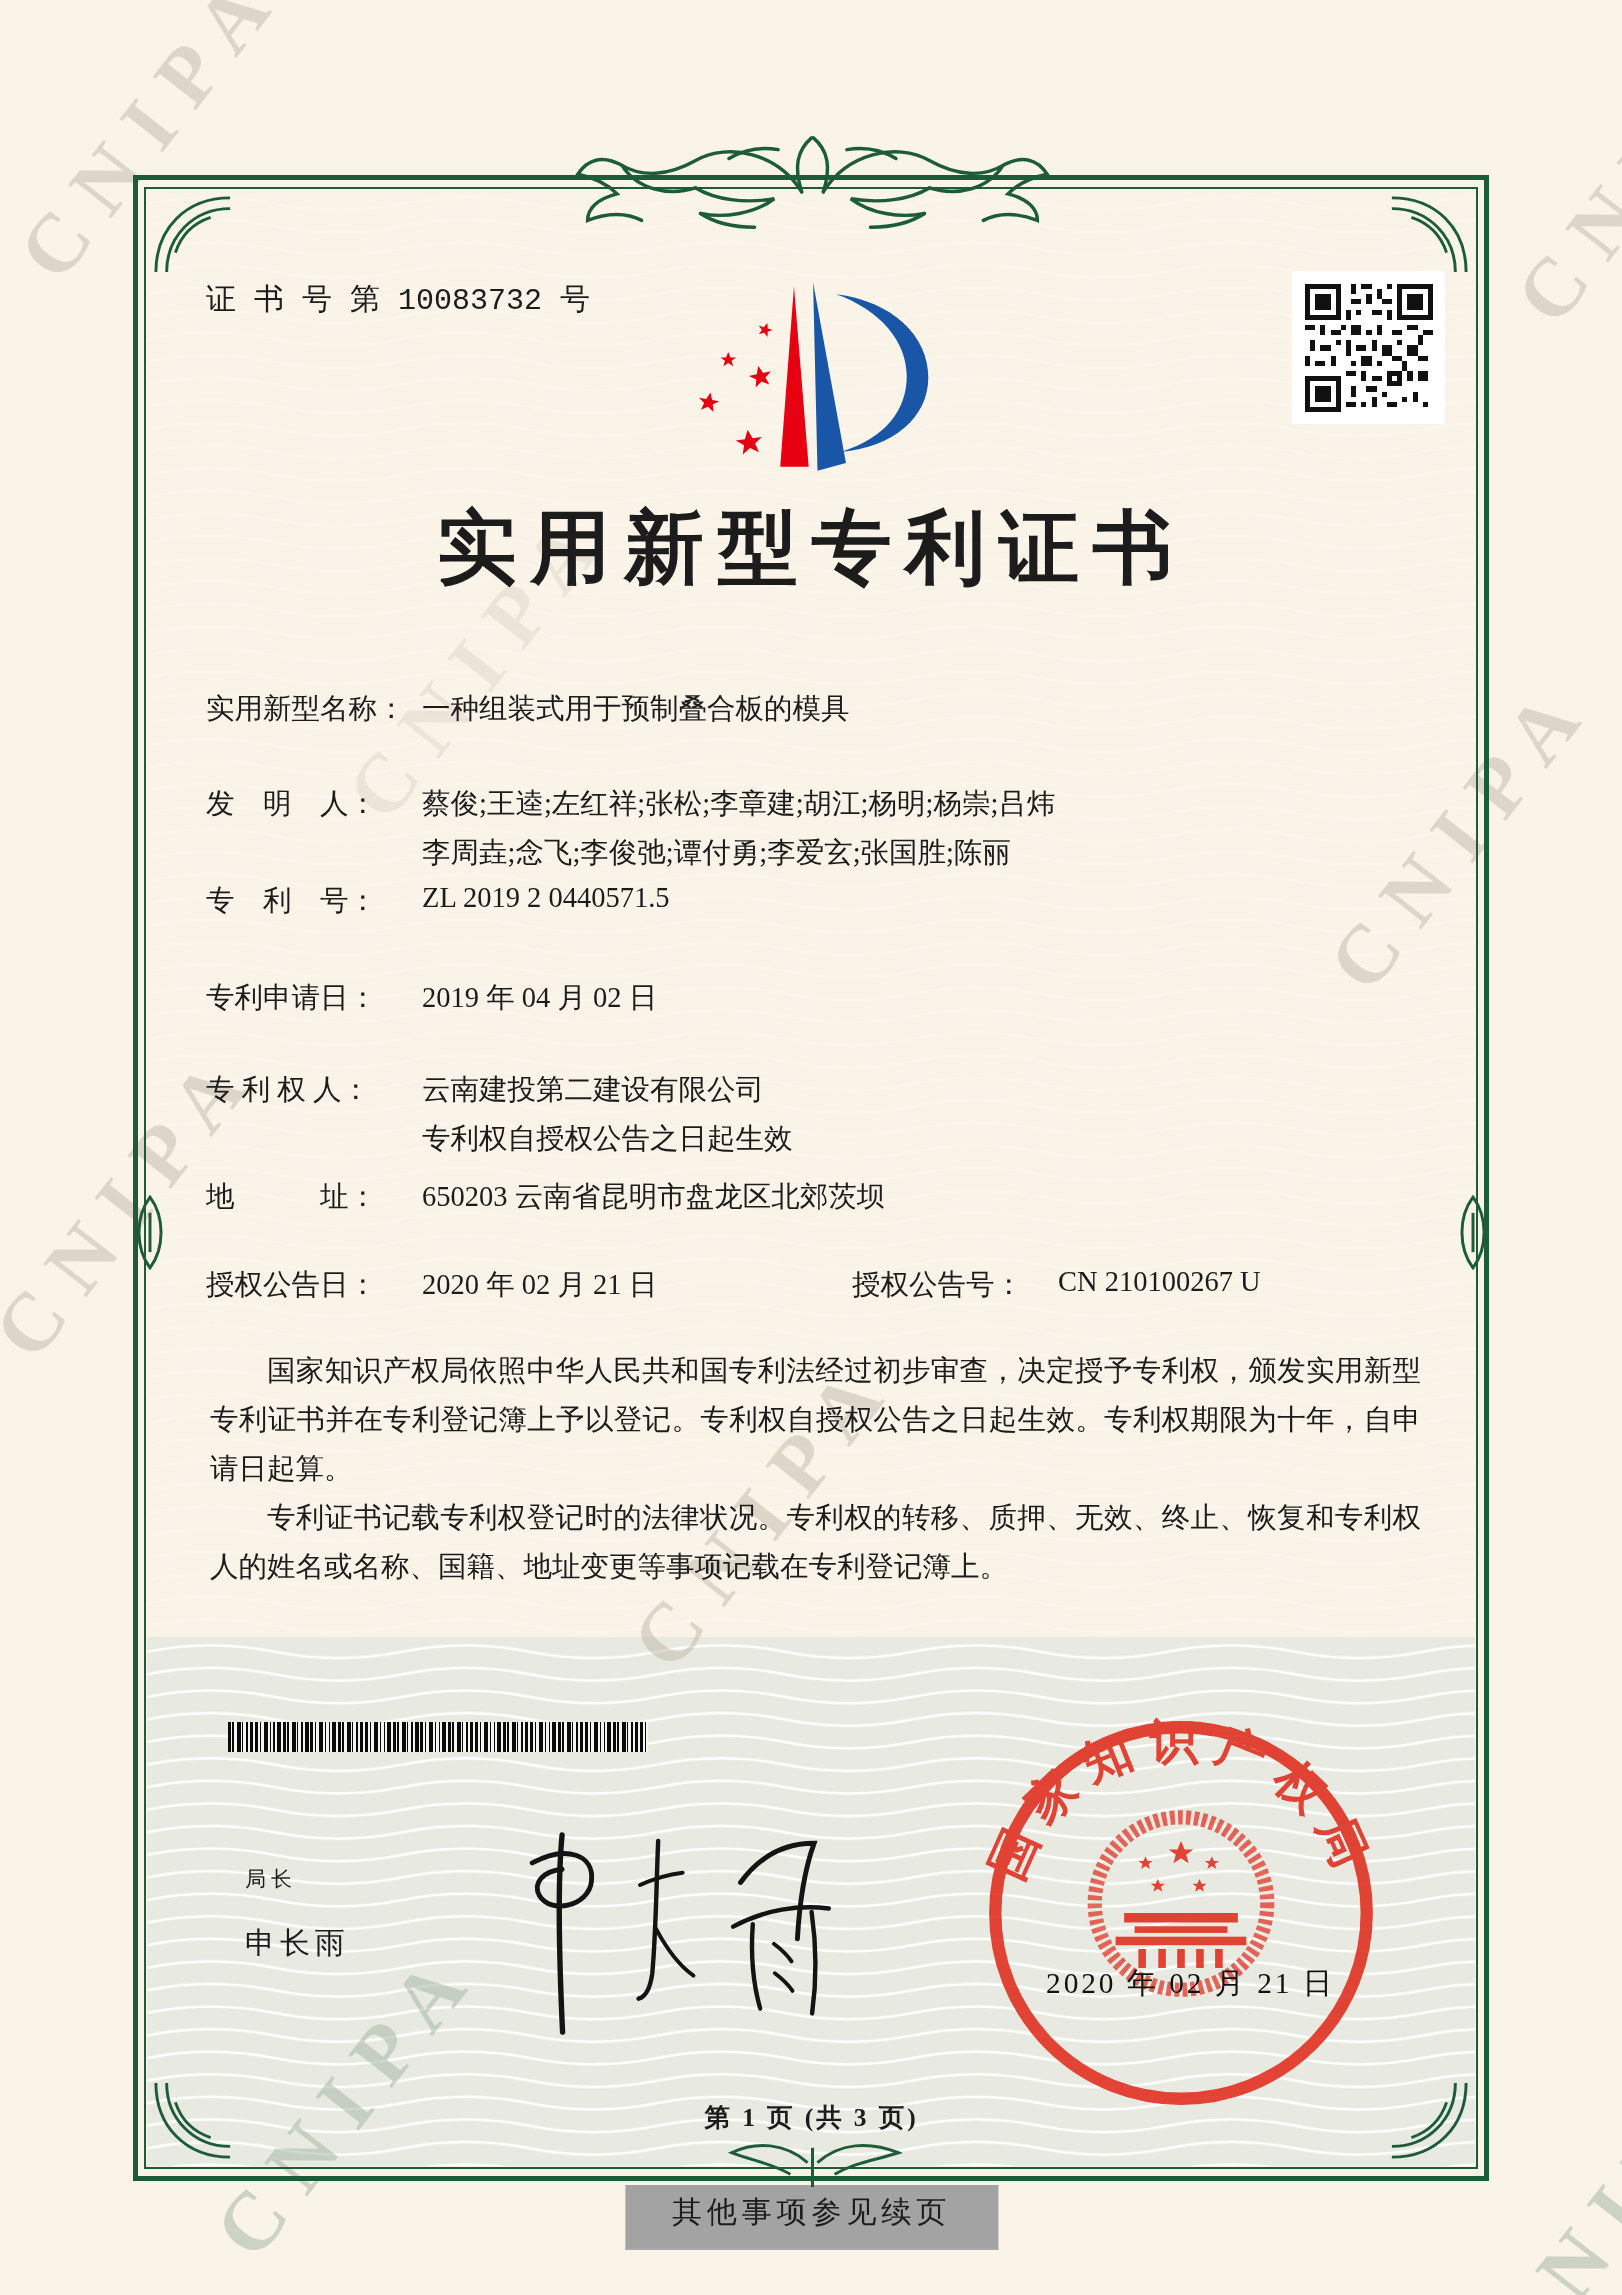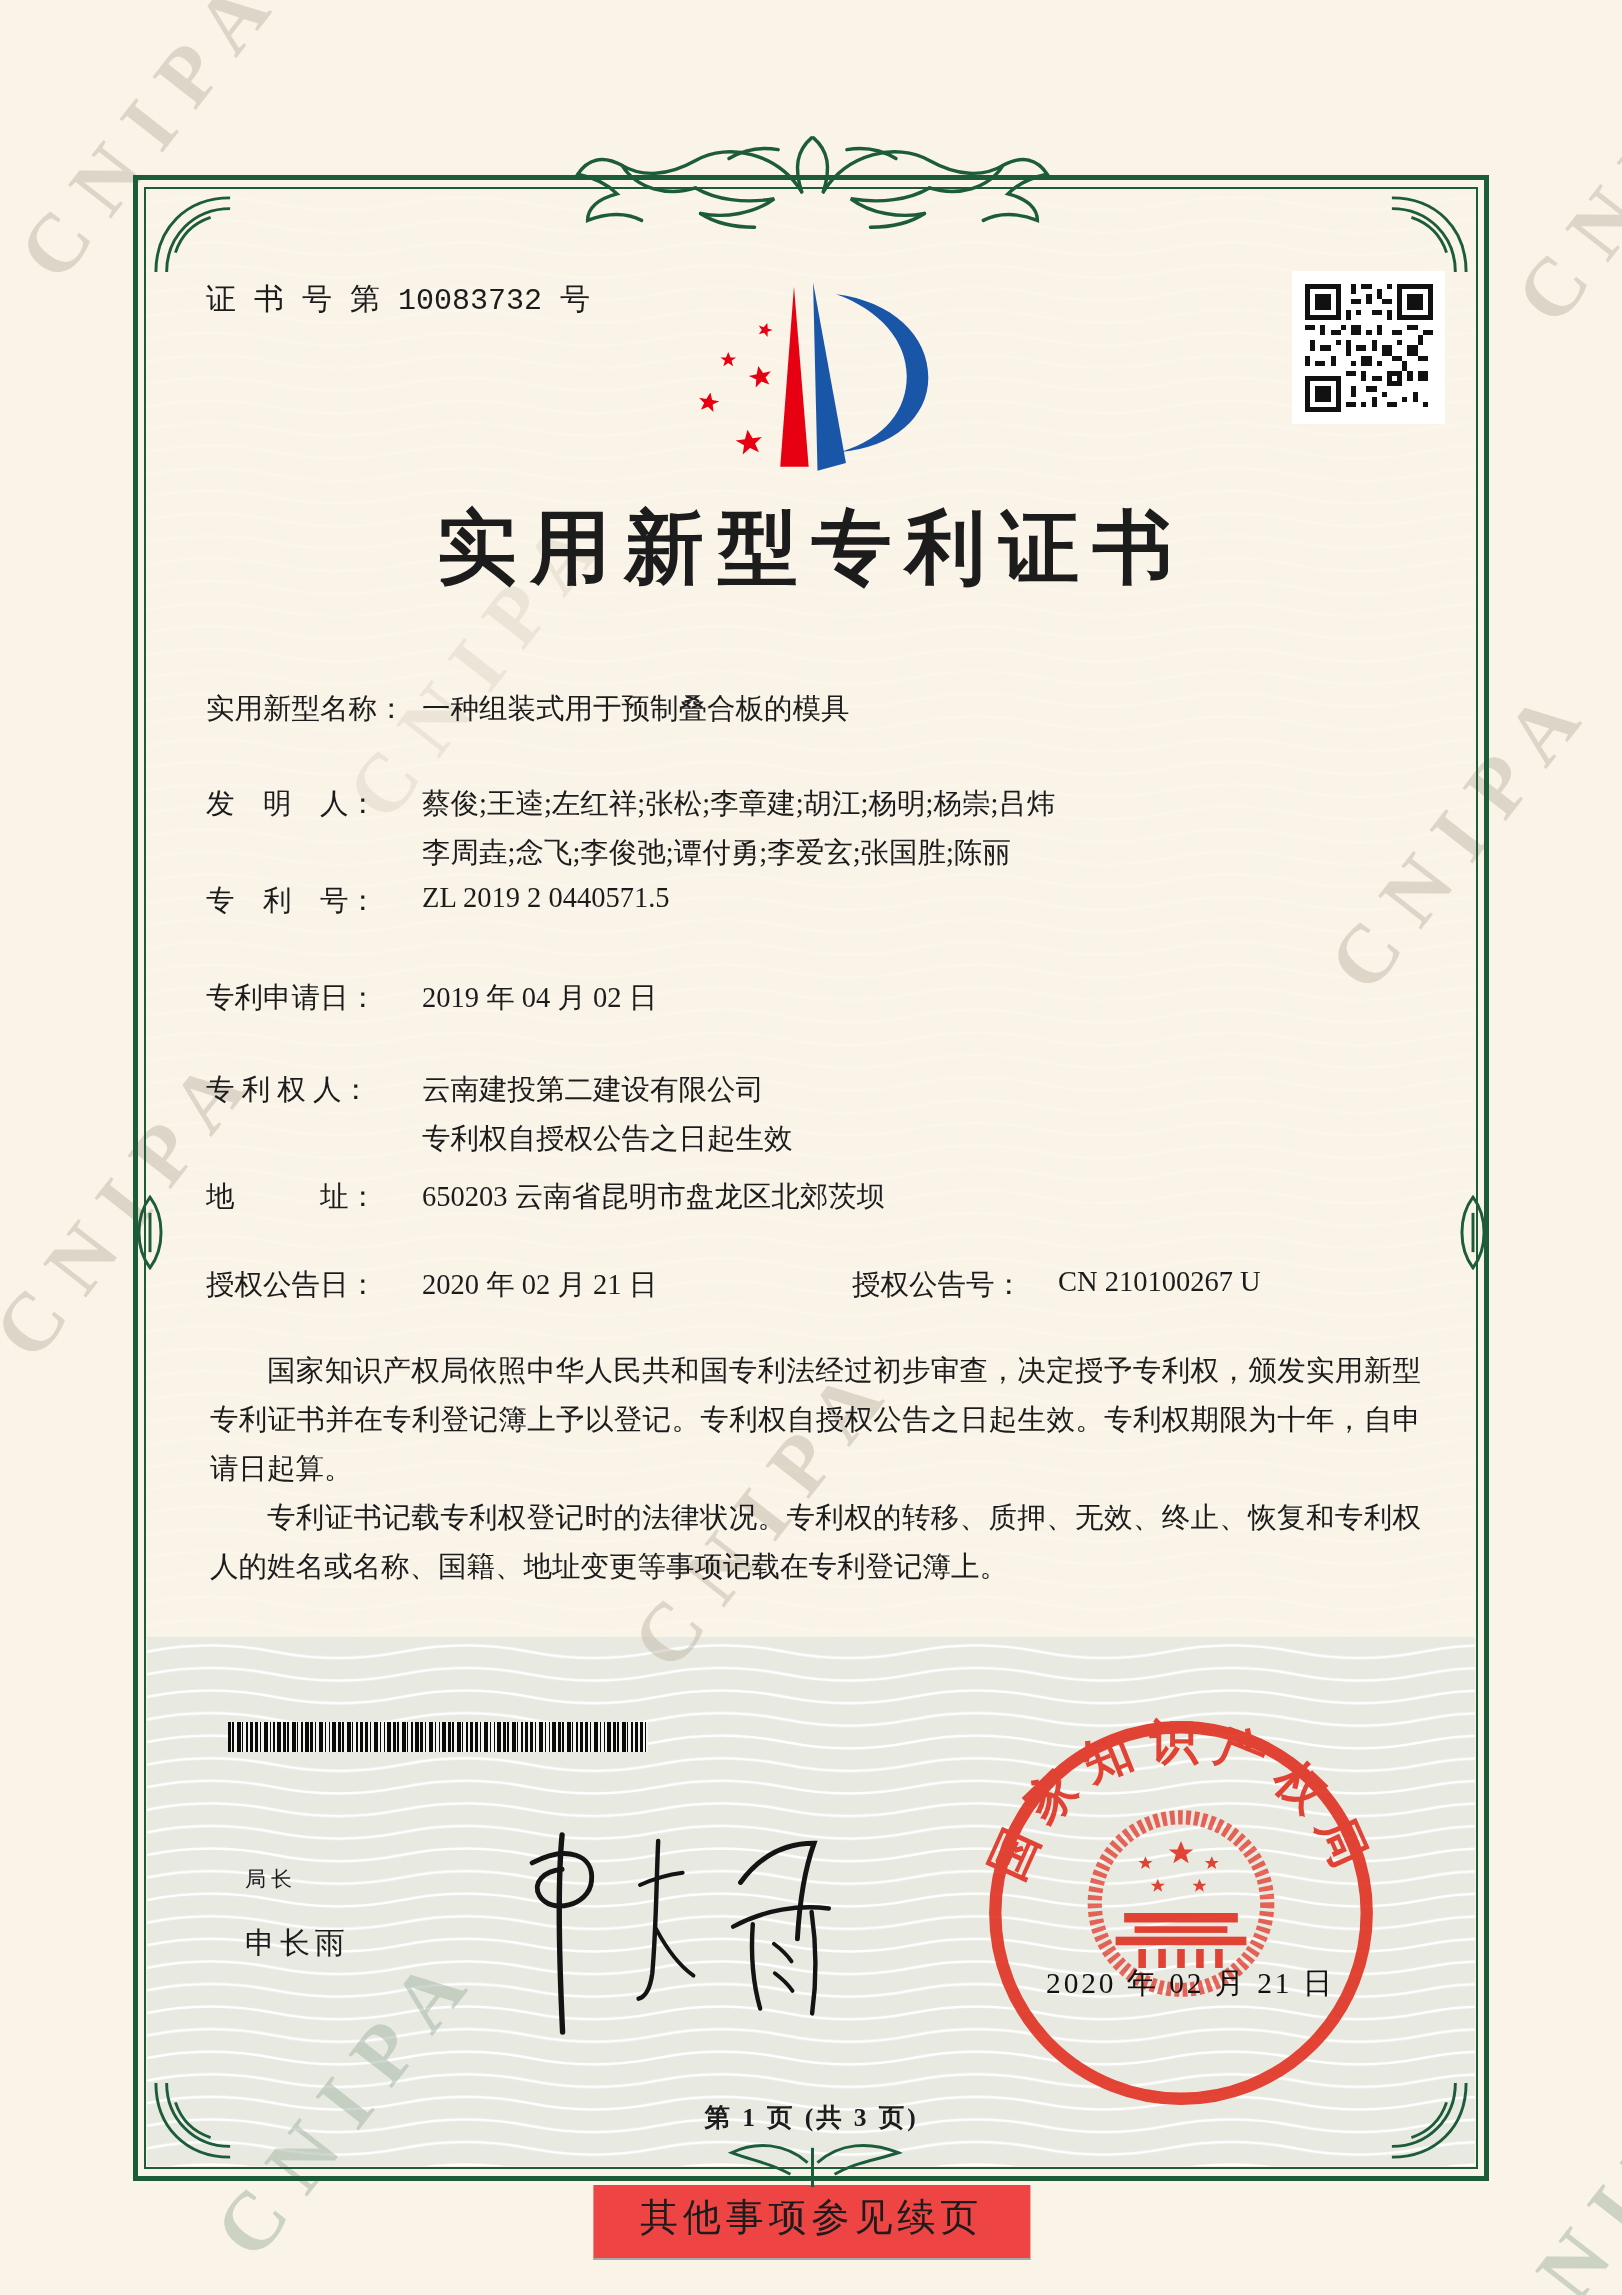--- a/index.html
+++ b/index.html
@@ -47,22 +47,22 @@
             font-family:"Liberation Sans","DejaVu Sans",sans-serif;font-weight:500;z-index:4;}
   .sig-hand{position:absolute;left:466px;top:1826px;width:402px;height:216px;z-index:4;}
   
   .seal{position:absolute;left:982px;top:1714px;width:398px;height:398px;z-index:4;}
   .seal-date{position:absolute;left:999px;top:1964px;width:383px;text-align:center;
              font-size:29.4px;letter-spacing:2.9px;color:#111;z-index:5;}
   
   .page-info{position:absolute;left:0;top:2100px;width:100%;text-align:center;
              font-size:25.5px;letter-spacing:2.9px;z-index:4;font-weight:bold;}
   .continuation{position:absolute;left:50%;transform:translateX(-50%);top:2185px;
-                background:#ef4444;padding:6.9px 47px 14.7px 47px;border-bottom:2.5px solid #a9a9a9;
-                font-size:38px;letter-spacing:4.9px;z-index:4;font-family:Liberation Mono, monospace;}
+                background:#a3a3a3;padding:6.9px 47px 14.7px 47px;border-bottom:2.5px solid #a9a9a9;
+                font-size:30px;letter-spacing:4.9px;z-index:4;font-family:Liberation Mono, monospace;}
   .orn{position:absolute;z-index:5;}
 </style>
 </head>
 <body>
 
 <div class="page">
 
   <svg class="wave-top" viewBox="0 0 2706 2949" width="1328" height="1447">
     <defs>
       <pattern id="wavT" width="520" height="46" patternUnits="userSpaceOnUse">

